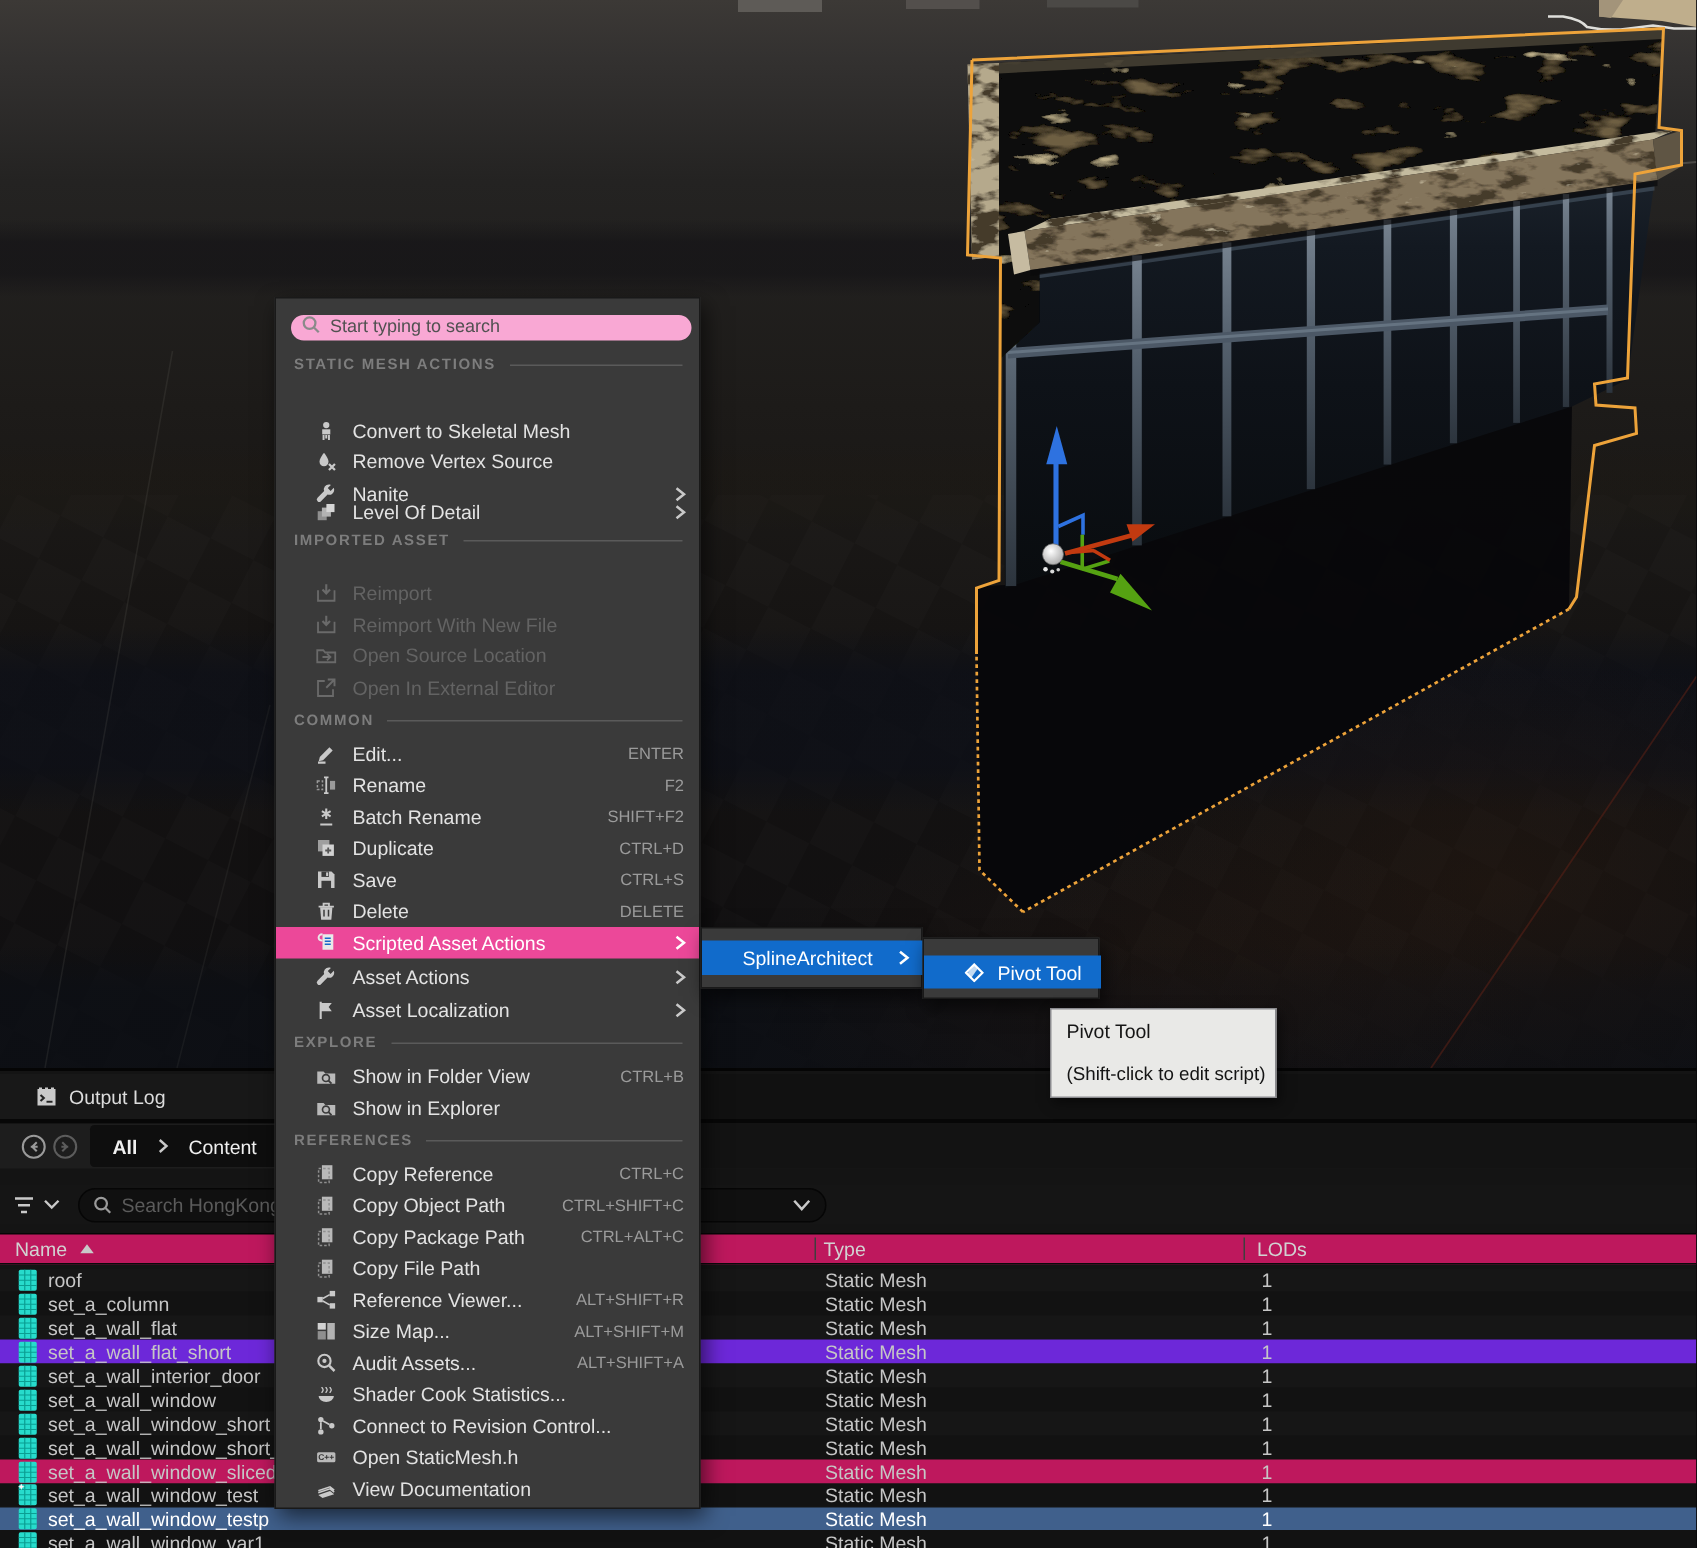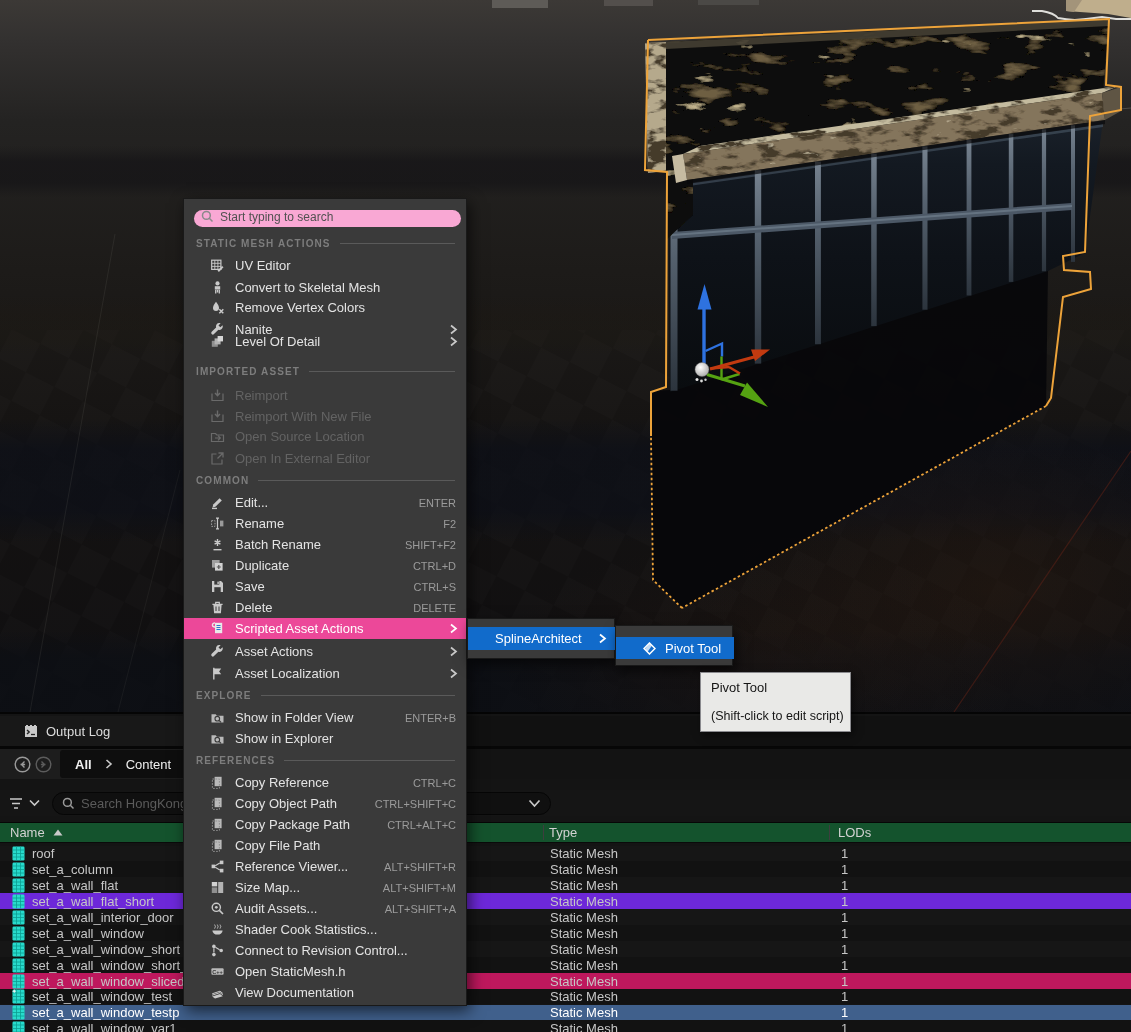--- a/index.html
+++ b/index.html
@@ -236,21 +236,21 @@
             <path d="M8.3 8.3l3.2 3.2" stroke="#9a9a9a" stroke-width="1.5"></path>
           </svg>
           <span style="color:#5b5b5b;font-size:13px;flex:1">Search HongKongApartment</span>
           <svg width="13" height="9" viewBox="0 0 13 9" style="margin-right:9px">
             <path d="M1.5 1.5L6.5 7l5-5.5" stroke="#c9c9c9" stroke-width="1.7" fill="none"></path>
           </svg>
         </div>
       </div>
 <div style="position:absolute;left:467px;top:2px;width:664px;height:30px;background:#111111"></div>
 <div style="position:absolute;left:467px;top:35px;width:664px;height:30px;background:#131313"></div>
-<div class="bar" style="top:108px;height:21px;background:#14532d;border-top:1px solid #060606;border-bottom:1px solid #0a0a0a">
+<div class="bar" style="top:108px;height:21px;background:#be185d;border-top:1px solid #060606;border-bottom:1px solid #0a0a0a">
         <span style="margin-left:10px;color:#d2d2d2;font-size:13px">Name</span>
         <svg width="10" height="7" viewBox="0 0 10 7" style="margin-left:8px">
           <path d="M5 0.5L9.5 6.5H0.5z" fill="#c9c9c9"></path>
         </svg>
         <div style="position:absolute;left:543px;top:2px;bottom:2px;width:1px;background:#3e3e3e"></div>
         <span style="position:absolute;left:549px;color:#d2d2d2;font-size:13px">Type</span>
         <div style="position:absolute;left:829px;top:2px;bottom:2px;width:1px;background:#3e3e3e"></div>
         <span style="position:absolute;left:838px;color:#d2d2d2;font-size:13px">LODs</span>
       </div>
 <div class="row" style="top:131.5px;background:#161616">
@@ -367,54 +367,46 @@
 <div class="pill">
         <svg width="13" height="13" viewBox="0 0 13 13" style="margin:0 6px 0 7px;flex:none">
           <circle cx="5.4" cy="5.4" r="3.9" stroke="#8a8a8a" stroke-width="1.5" fill="none"></circle>
           <path d="M8.3 8.3l3.2 3.2" stroke="#8a8a8a" stroke-width="1.5"></path>
         </svg>
         <span>Start typing to search</span>
       </div>
 <div class="lbl" style="top:38px">
         <span>STATIC MESH ACTIONS</span>
       </div>
-<div class="lbl" style="top:166px">
+<div class="lbl" style="top:155px">
         <span>IMPORTED ASSET</span>
       </div>
 <div class="lbl" style="top:275px">
         <span>COMMON</span>
       </div>
 <div class="lbl" style="top:490px">
         <span>EXPLORE</span>
       </div>
 <div class="lbl" style="top:555px">
         <span>REFERENCES</span>
-      </div>
-<div class="mi" style="top:56px">
-        <svg class="ic" width="15" height="15" viewBox="0 0 15 15">
-          <rect x="1.7" y="2.2" width="9.2" height="9.2" stroke="#c9c9c9" fill="none" stroke-width="1.2"></rect>
-          <path d="M4.8 2.2v9.2M7.9 2.2v9.2M1.7 5.3h9.2M1.7 8.4h9.2" stroke="#c9c9c9" stroke-width="0.9" fill="none"></path>
-          <path d="M8.2 13.2l4.6-4.6" stroke="#c9c9c9" stroke-width="2"></path>
-        </svg>
-        <span class="mt">UV Editor</span>
       </div>
 <div class="mi" style="top:78px">
         <svg class="ic" width="15" height="15" viewBox="0 0 15 15">
           <circle cx="7.5" cy="3.4" r="2.1" fill="#c9c9c9"></circle>
           <rect x="4.8" y="6.2" width="5.4" height="3.4" fill="#c9c9c9"></rect>
           <path d="M5.7 10v3.4M9.3 10v3.4M7.5 10v2.4" stroke="#c9c9c9" stroke-width="1.3"></path>
         </svg>
         <span class="mt">Convert to Skeletal Mesh</span>
       </div>
 <div class="mi" style="top:98px">
         <svg class="ic" width="15" height="15" viewBox="0 0 15 15">
           <path d="M6 1.8C3.8 4.8 3 6.4 3 7.9a3 3 0 0 0 6 0C9 6.4 8.2 4.8 6 1.8z" fill="#c9c9c9"></path>
           <path d="M9.3 9.3l4 4M13.3 9.3l-4 4" stroke="#c9c9c9" stroke-width="1.5"></path>
         </svg>
-        <span class="mt">Remove Vertex Colors</span>
+        <span class="mt">Remove Vertex Source</span>
       </div>
 <div class="mi" style="top:120px">
         <svg class="ic" width="15" height="15" viewBox="0 0 15 15">
           <path d="M12.8 4.6a3.3 3.3 0 0 1-4.4 3.1L4 12.1a1.6 1.6 0 0 1-2.3-2.3L6.1 5.4a3.3 3.3 0 0 1 3.1-4.4c.5 0 1 .1 1.4.3L8.5 3.4l1.9 1.9 2.1-2.1c.2.4.3.9.3 1.4z" fill="#c9c9c9"></path>
         </svg>
         <span class="mt">Nanite</span>
         <svg class="sub" width="9" height="11" viewBox="0 0 9 11">
           <path d="M2 1.5l5 4-5 4" stroke="#c9c9c9" stroke-width="1.7" fill="none"></path>
         </svg>
       </div>
@@ -541,21 +533,21 @@
           <path d="M2 1.5l5 4-5 4" stroke="#c9c9c9" stroke-width="1.7" fill="none"></path>
         </svg>
       </div>
 <div class="mi" style="top:508px">
         <svg class="ic" width="15" height="15" viewBox="0 0 15 15">
           <path d="M1.5 12.5v-8.2h4.2l1.2 1.4h6.6v6.8z" fill="#b9b9b9"></path>
           <circle cx="7.3" cy="8.7" r="2.3" stroke="#3a3a3a" fill="#b9b9b9" stroke-width="1.1"></circle>
           <path d="M9 10.4l2 2" stroke="#3a3a3a" stroke-width="1.3"></path>
         </svg>
         <span class="mt">Show in Folder View</span>
-        <span class="sc">ENTER+B</span>
+        <span class="sc">CTRL+B</span>
       </div>
 <div class="mi" style="top:529px">
         <svg class="ic" width="15" height="15" viewBox="0 0 15 15">
           <path d="M1.5 12.5v-8.2h4.2l1.2 1.4h6.6v6.8z" fill="#b9b9b9"></path>
           <circle cx="7.3" cy="8.7" r="2.3" stroke="#3a3a3a" fill="#b9b9b9" stroke-width="1.1"></circle>
           <path d="M9 10.4l2 2" stroke="#3a3a3a" stroke-width="1.3"></path>
         </svg>
         <span class="mt">Show in Explorer</span>
       </div>
 <div class="mi" style="top:573px">

